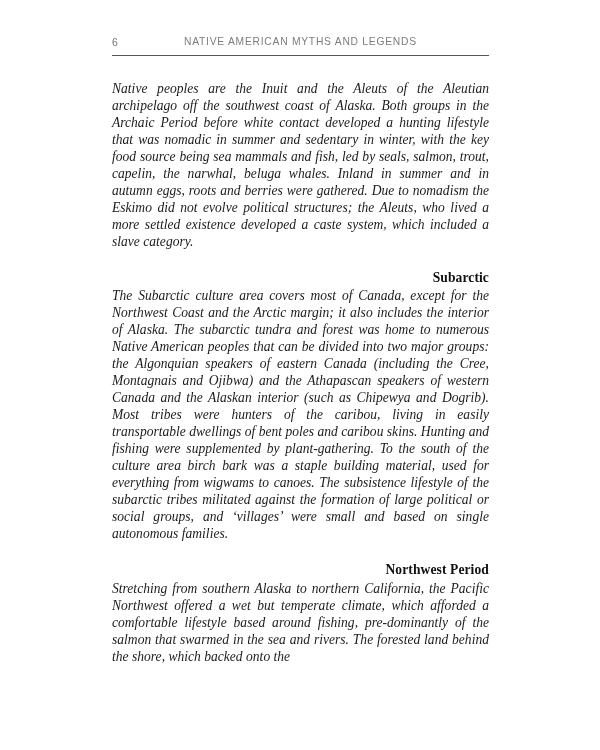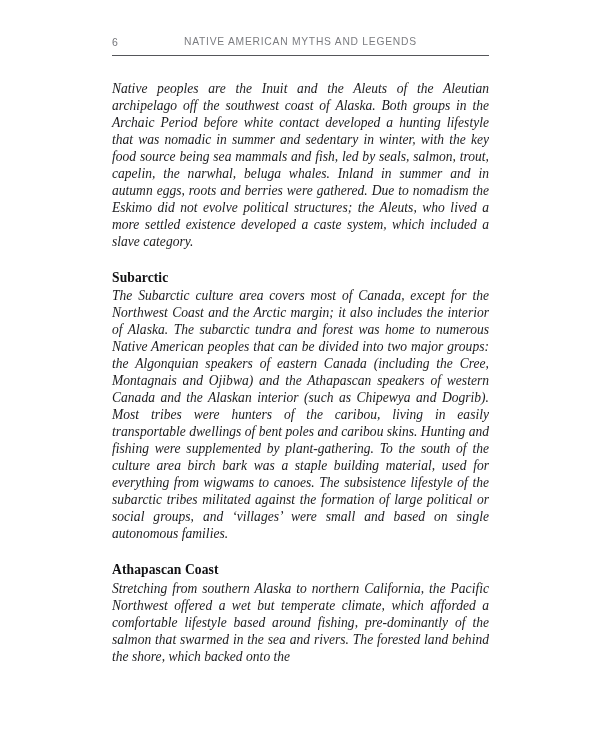--- a/index.html
+++ b/index.html
@@ -80,21 +80,21 @@
     letter-spacing: 0.01px;
     font-style: italic;
   }
 
   .section-heading {
     margin: 0;
     font-size: 13.55px;
     line-height: 18.72px;
     font-weight: bold;
     color: #111113;
-    text-align: left;
+    text-align: right;
     letter-spacing: 0.1px;
   }
 
   .spacer-line {
     height: 18.72px;
   }
 </style>
 </head>
 <body>
 
@@ -110,18 +110,18 @@
 
     <p class="body-par">Native peoples are the Inuit and the Aleuts of the Aleutian archipelago off the southwest coast of Alaska. Both groups in the Archaic Period before white contact developed a hunting lifestyle that was nomadic in summer and sedentary in winter, with the key food source being sea mammals and fish, led by seals, salmon, trout, capelin, the narwhal, beluga whales. Inland in summer and in autumn eggs, roots and berries were gathered. Due to nomadism the Eskimo did not evolve political structures; the Aleuts, who lived a more settled existence developed a caste system, which included a slave category.</p>
 
     <div class="spacer-line"></div>
 
     <h2 class="section-heading">Subarctic</h2>
     <p class="body-par">The Subarctic culture area covers most of Canada, except for the Northwest Coast and the Arctic margin; it also includes the interior of Alaska. The subarctic tundra and forest was home to numerous Native American peoples that can be divided into two major groups: the Algonquian speakers of eastern Canada (including the Cree, Montagnais and Ojibwa) and the Athapascan speakers of western Canada and the Alaskan interior (such as Chipewya and Dogrib). Most tribes were hunters of the caribou, living in easily transportable dwellings of bent poles and caribou skins. Hunting and fishing were supplemented by plant-gathering. To the south of the culture area birch bark was a staple building material, used for everything from wigwams to canoes. The subsistence lifestyle of the subarctic tribes militated against the formation of large political or social groups, and ‘villages’ were small and based on single autonomous families.</p>
 
     <div class="spacer-line"></div>
 
-    <h2 class="section-heading">Athapascan Coast</h2>
+    <h2 class="section-heading">Northwest Period</h2>
     <p class="body-par">Stretching from southern Alaska to northern California, the Pacific Northwest offered a wet but temperate climate, which afforded a comfortable lifestyle based around fishing, pre-dominantly of the salmon that swarmed in the sea and rivers. The forested land behind the shore, which backed onto the</p>
 
   </div>
 
 </div>
 
 </body></html>

